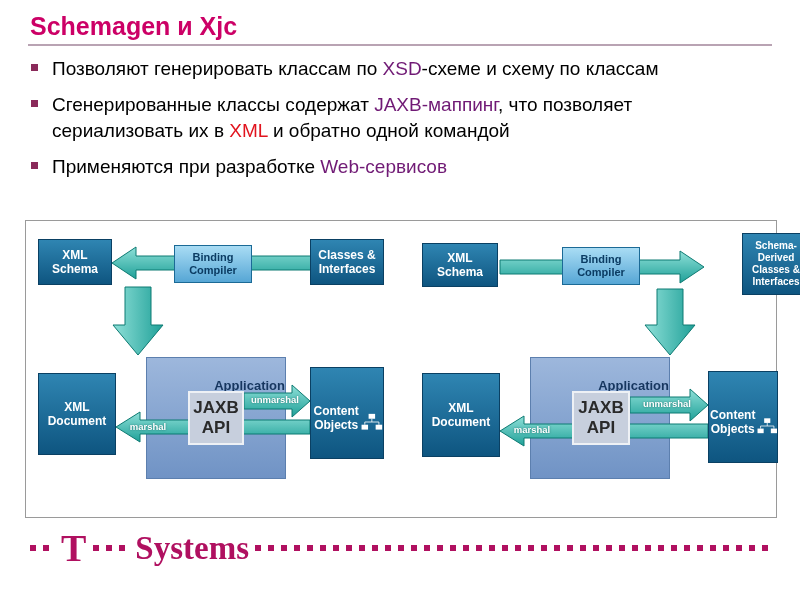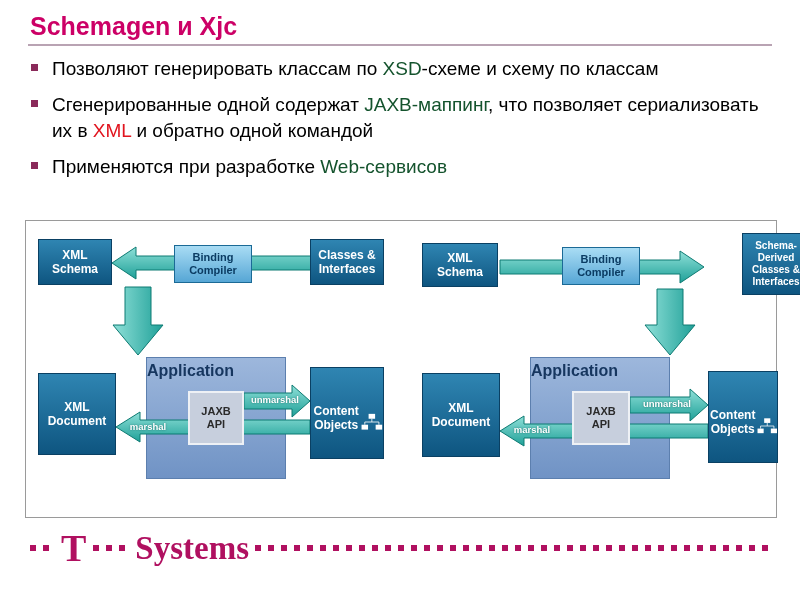--- a/index.html
+++ b/index.html
@@ -7,36 +7,36 @@
          font-family:"Liberation Sans","DejaVu Sans",sans-serif;}
 
   
   .title{position:absolute;left:30px;top:12px;font-size:25px;font-weight:bold;color:#cc0066;}
   .title-rule{position:absolute;left:28px;top:44px;width:744px;height:2px;background:#b9a3b3;}
 
   
   .bullets{position:absolute;left:30px;top:56px;width:735px;}
   .bullet{position:relative;padding-left:22px;margin-bottom:11px;font-size:19px;line-height:1.34;color:#000;}
   .bullet .marker{position:absolute;left:1px;top:8px;width:7px;height:7px;background:#8a2a5a;}
-  .hl{color:#14532d;}
+  .hl{color:#701a75;}
   .hl-red{color:#e1141e;}
 
   
   .panel{position:absolute;left:25px;top:220px;width:750px;height:296px;border:1px solid #9a9a9a;background:#fff;}
   .panel svg.arrows{position:absolute;left:0;top:0;z-index:2;}
   .dbox{position:absolute;display:flex;align-items:center;justify-content:center;text-align:center;
         box-sizing:border-box;line-height:1.18;}
   .dark{background:linear-gradient(180deg,#2f85b2,#0e5580);border:1px solid #0a4063;color:#fff;
         font-weight:bold;font-size:12px;z-index:3;}
   .light{background:linear-gradient(180deg,#a9dcf4,#56a6d5);border:1px solid #1b6a96;color:#0b3c63;
         font-weight:bold;font-size:11px;z-index:3;}
   .app{background:linear-gradient(180deg,#9db7dc,#7093c5);border:1px solid #5c7fae;z-index:1;}
-  .app .app-label{position:absolute;top:4px;left:0;width:100%;text-align:left;color:#16365f;
-        font-weight:bold;font-size:16px;}
-  .jaxb{background:#c7cfdd;border:2px solid #eef1f5;color:#2a2a2a;font-weight:bold;font-size:11px;
+  .app .app-label{position:absolute;top:20px;left:0;width:100%;text-align:right;color:#16365f;
+        font-weight:bold;font-size:13px;}
+  .jaxb{background:#c7cfdd;border:2px solid #eef1f5;color:#2a2a2a;font-weight:bold;font-size:17px;
         z-index:3;padding:0 8px;}
   .cobj{flex-direction:row;justify-content:flex-start;padding-top:10px;}
   .cobj .tree{margin-top:8px;}
   .arrow-label{position:absolute;z-index:4;color:#fff;font-weight:bold;font-size:9.5px;
         text-align:center;text-shadow:0 0 2px rgba(0,70,70,.65);}
 
   
   .brand{position:absolute;left:30px;top:527px;width:740px;height:42px;display:flex;
          align-items:center;color:#b01060;}
   .brand .dots{height:6px;background:repeating-linear-gradient(90deg,#b01060 0 6px,transparent 6px 13px);}
@@ -54,21 +54,21 @@
   <div class="title">Schemagen и Xjc</div>
   <div class="title-rule"></div>
 
   <div class="bullets">
     <div class="bullet">
       <span class="marker"></span>
       <span>Позволяют генерировать классам по </span><span class="hl">XSD</span><span>-схеме и схему по классам</span>
     </div>
     <div class="bullet">
       <span class="marker"></span>
-      <span>Сгенерированные одной содержат </span><span class="hl">JAXB-маппинг</span><span>, что позволяет сериализовать их в </span><span class="hl-red">XML</span><span> и обратно одной командой</span>
+      <span>Сгенерированные классы содержат </span><span class="hl">JAXB-маппинг</span><span>, что позволяет сериализовать их в </span><span class="hl-red">XML</span><span> и обратно одной командой</span>
     </div>
     <div class="bullet">
       <span class="marker"></span>
       <span>Применяются при разработке </span><span class="hl">Web-сервисов</span>
     </div>
   </div>
 
   <div class="panel">
 
     <svg class="arrows" width="750" height="296" viewBox="0 0 750 296">

